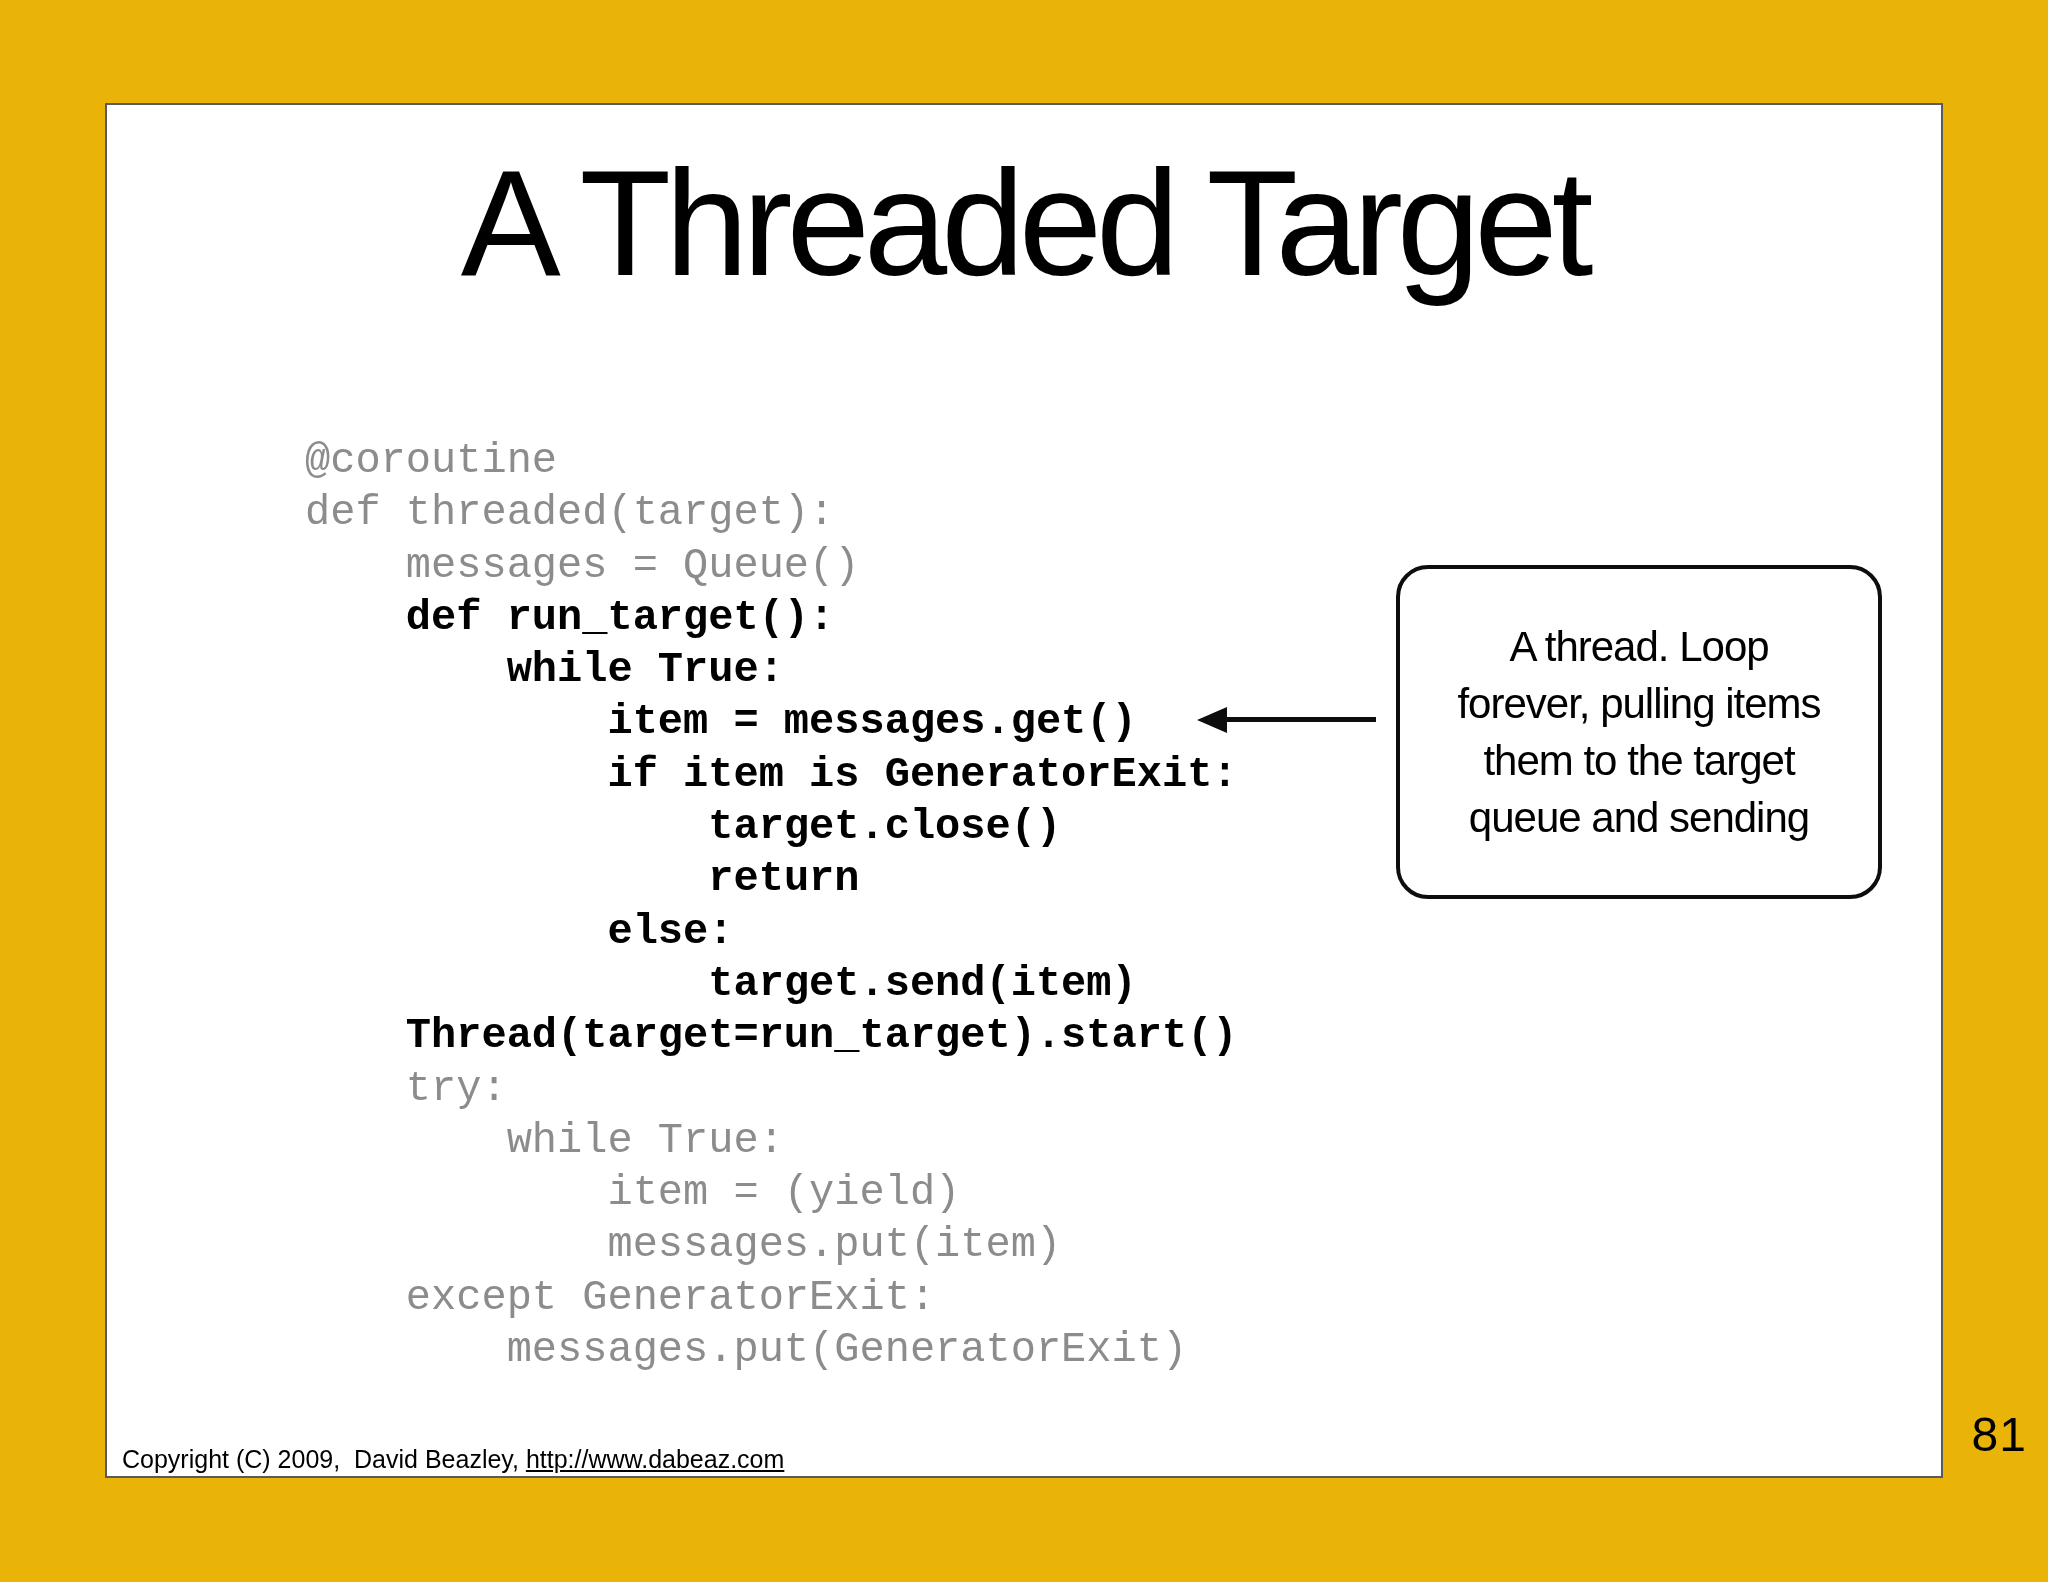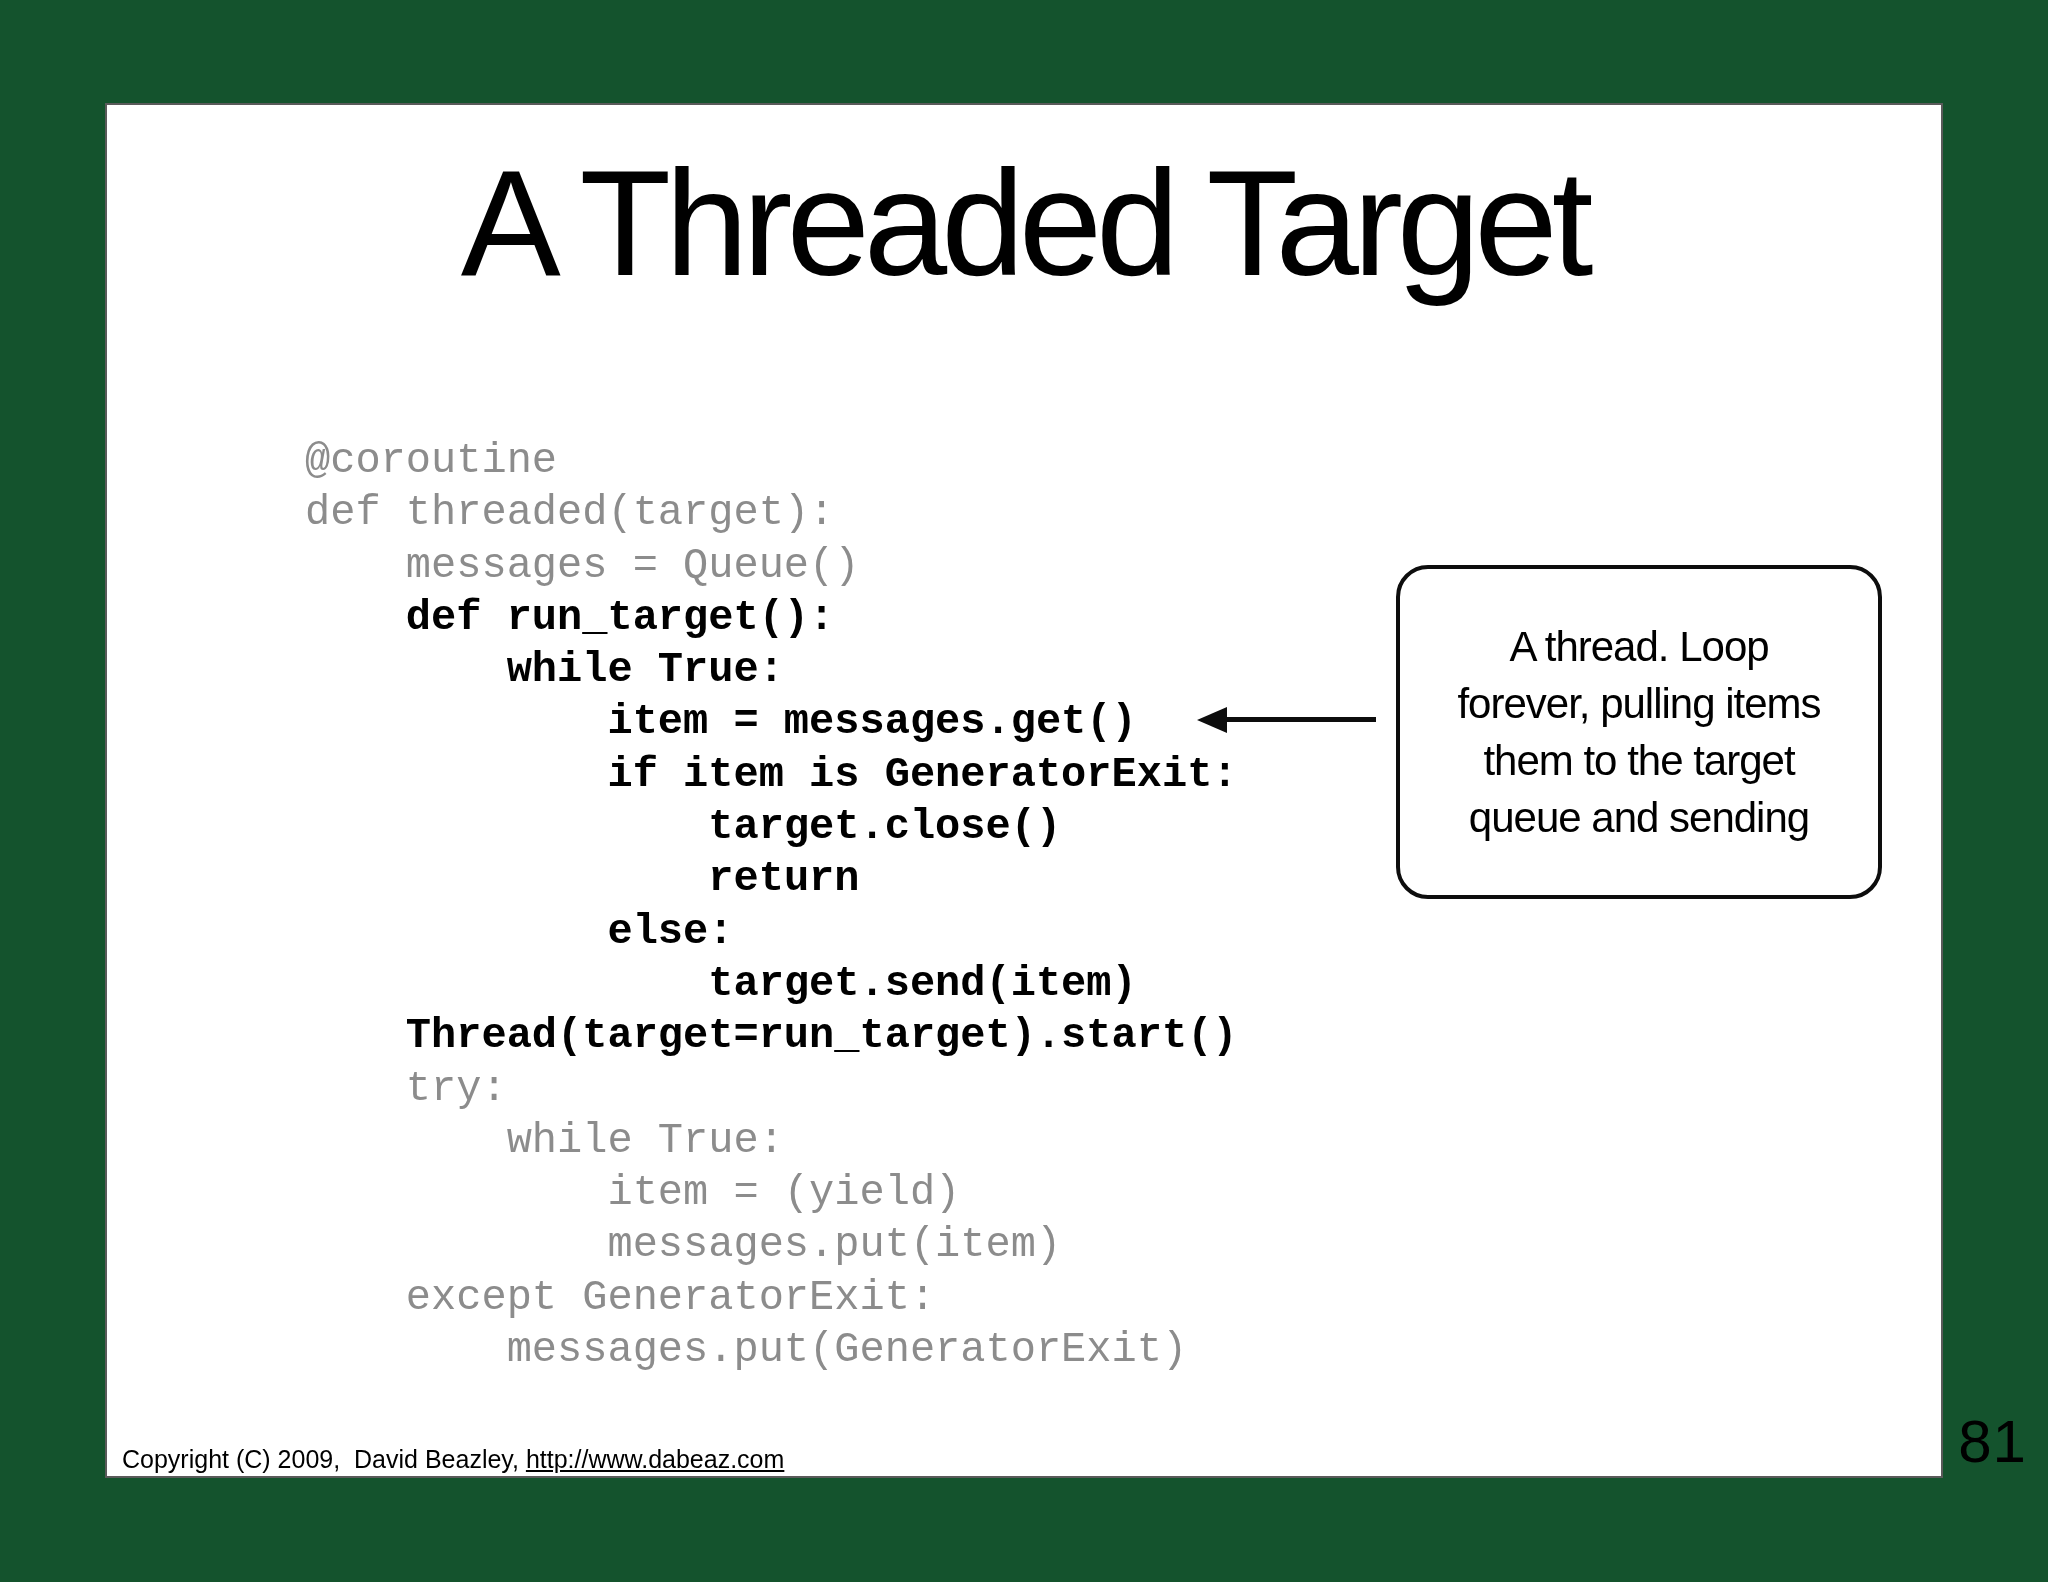--- a/index.html
+++ b/index.html
@@ -1,17 +1,17 @@
 <!DOCTYPE html>
 <html><head>
 <meta charset="utf-8">
 <style>
   html,body { margin:0; padding:0; background:#ffffff; }
   .canvas {
-    position:relative; width:2048px; height:1582px; background:#14532d;
+    position:relative; width:2048px; height:1582px; background:#eab308;
     font-family:"Liberation Sans", sans-serif; overflow:hidden;
     --code-dim:#8c8c8c; --code-bold:#000000; --ink:#0d0d0d;
   }
   .slide {
     position:absolute; left:105px; top:103px; width:1838px; height:1375px;
     background:#ffffff; border:2px solid #5a5a5a; box-sizing:border-box;
   }
   .title {
     position:absolute; left:0; right:0; top:38px; margin:0;
     text-align:center; font-size:150px; line-height:160px;
@@ -44,21 +44,21 @@
     border-top:13px solid transparent; border-bottom:13px solid transparent;
     border-right:30px solid var(--ink);
   }
   .footer {
     position:absolute; left:15px; top:1340px; font-size:25px; color:#000;
     white-space:pre; letter-spacing:0;
   }
   .footer-link { color:#000; text-decoration:underline; cursor:pointer; }
   .page-number {
     position:absolute; left:1720px; top:1302px; width:200px;
-    text-align:right; font-size:60px; color:#000; letter-spacing:1px;
+    text-align:right; font-size:48px; color:#000; letter-spacing:1px;
   }
 </style>
 </head>
 <body>
 
 <div class="canvas" style="--code-dim: #8c8c8c; --code-bold: #000000; --ink: #0d0d0d;">
   <div class="slide">
 
     <h1 class="title">A Threaded Target</h1>
 

